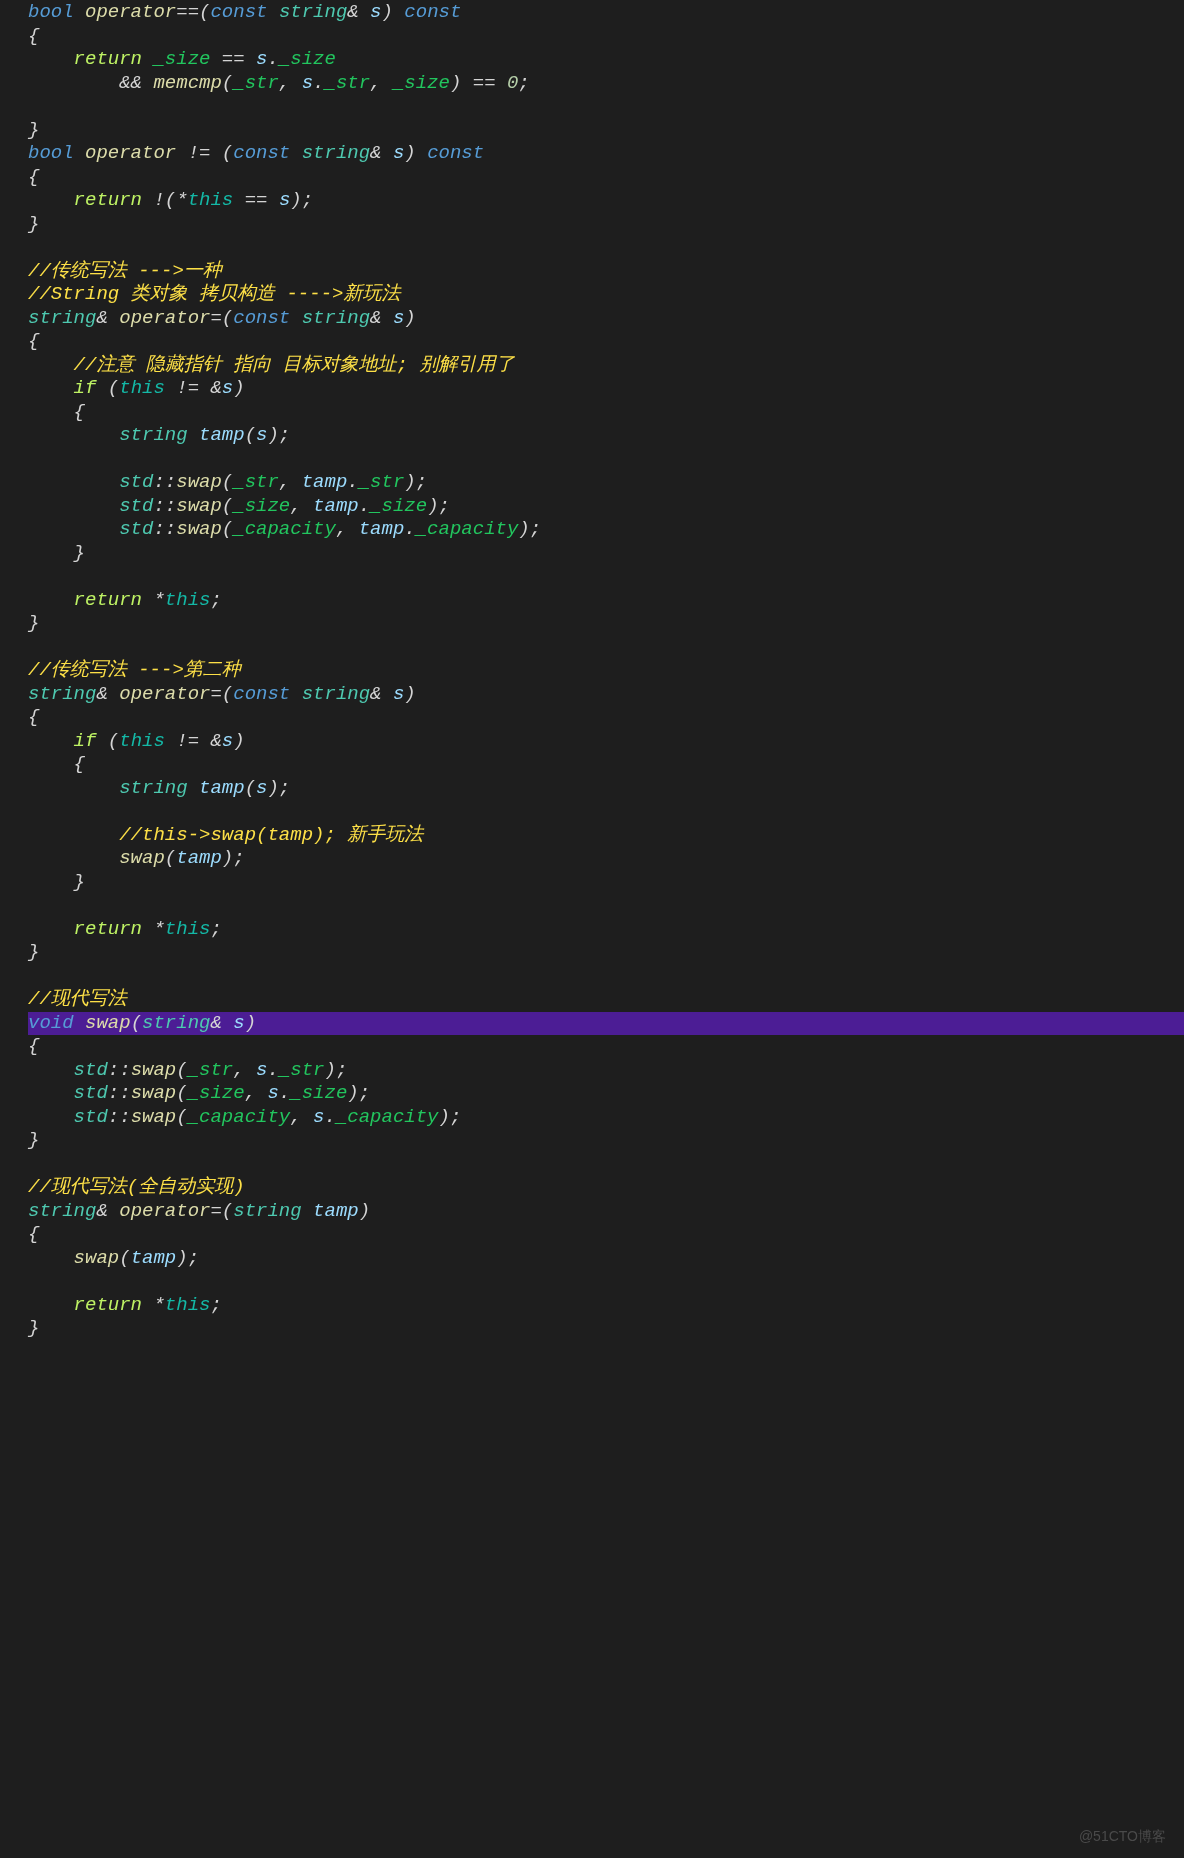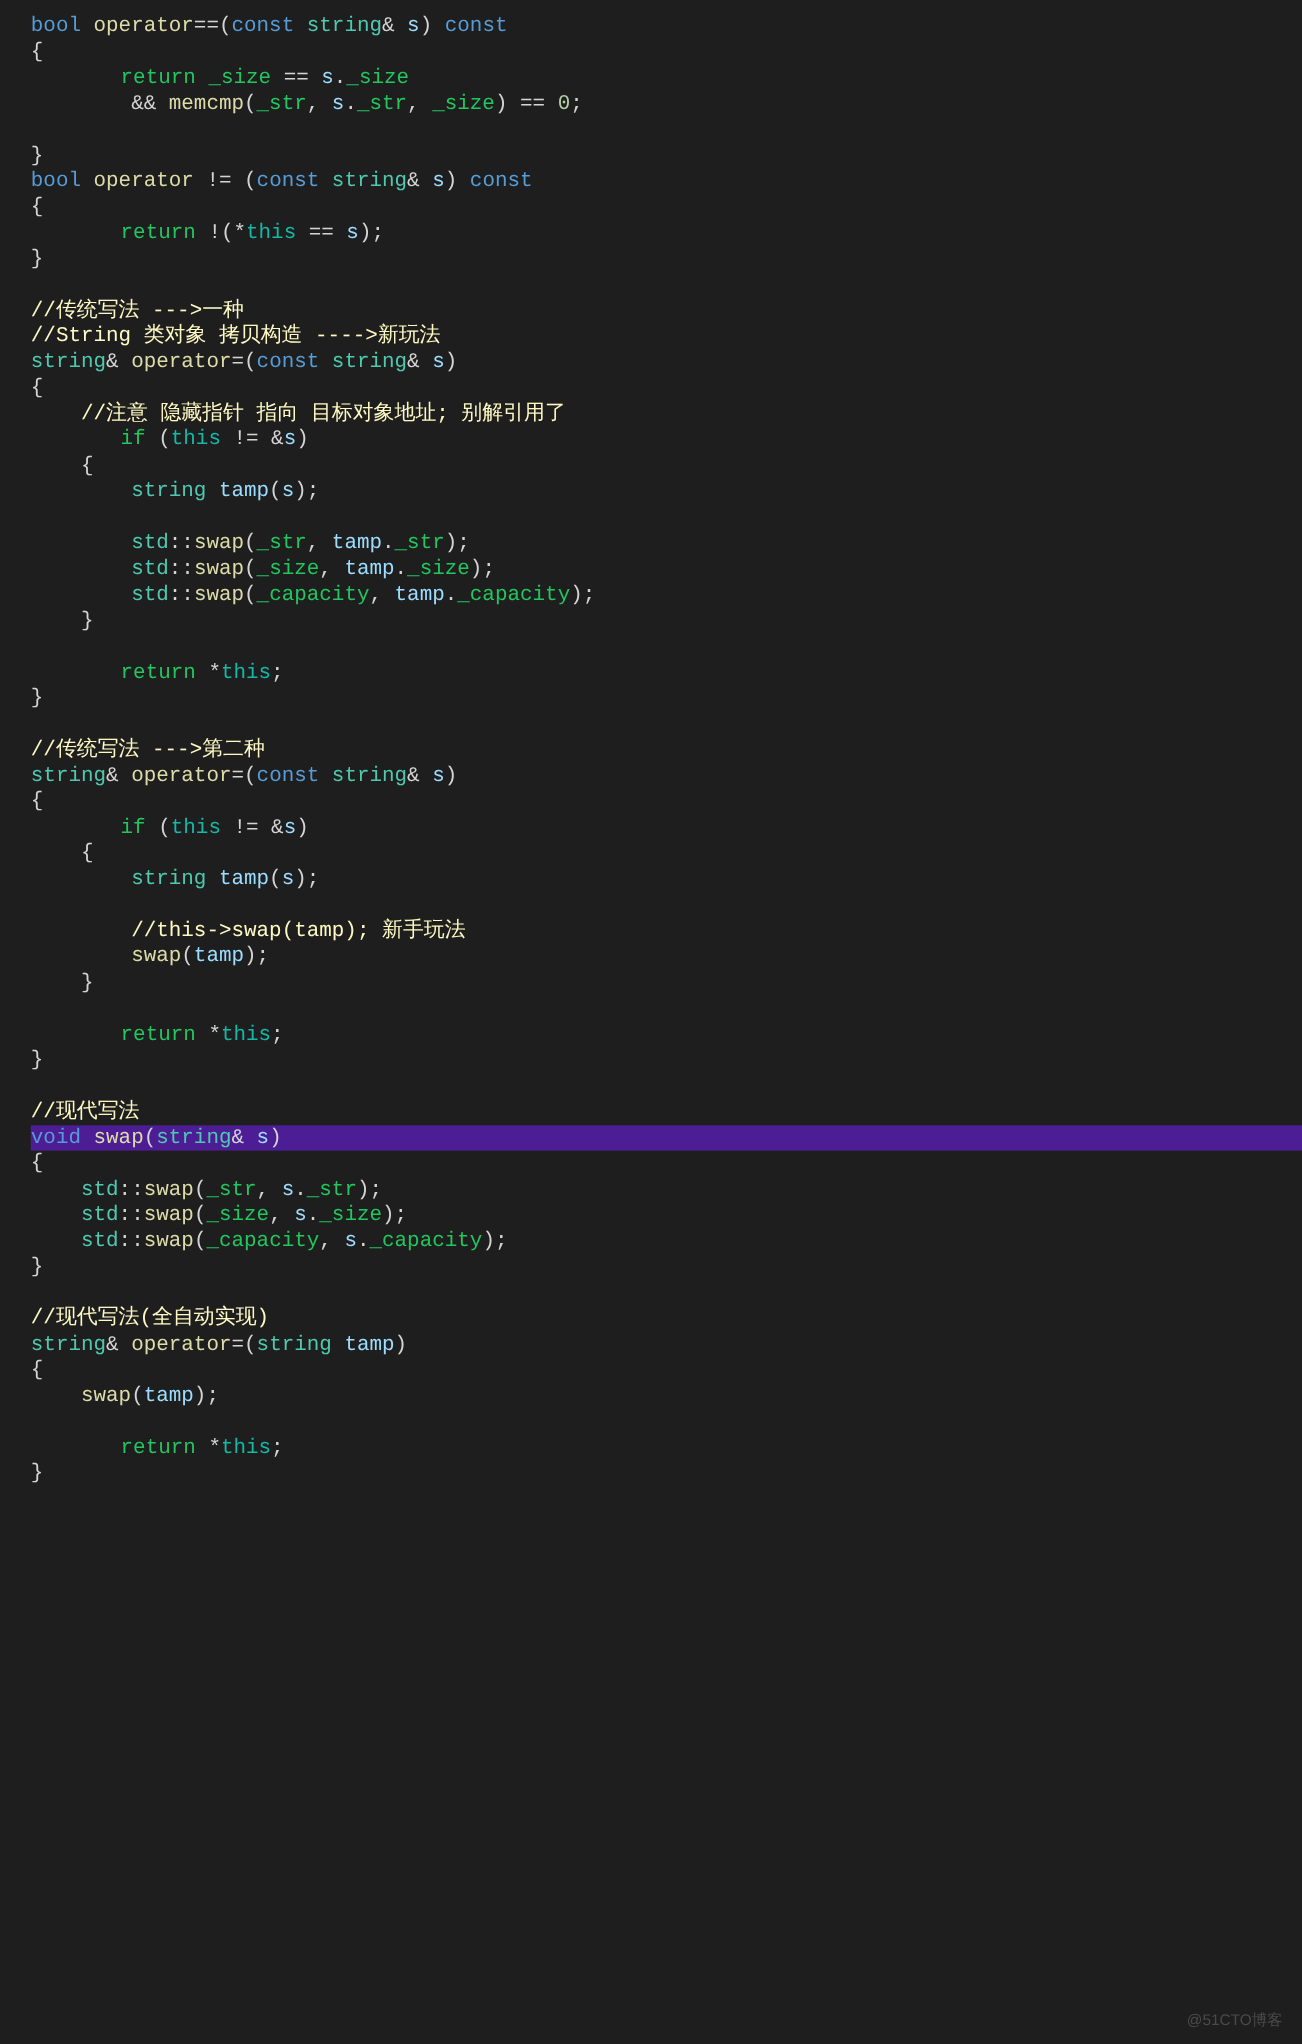--- a/index.html
+++ b/index.html
@@ -8,39 +8,40 @@
     background: #1e1e1e;
     font-family: "Consolas", "Courier New", monospace;
     font-size: 19px;
     line-height: 23.5px;
     color: #d4d4d4;
     width: 1184px;
     height: 1858px;
     overflow: hidden;
   }
   .editor {
-    padding: 12px 0 0 28px;
+    padding: 1px 0 0 28px;
     white-space: pre;
     position: relative;
+    font-style: italic;
   }
   .editor .line {
     height: 23.5px;
     line-height: 23.5px;
     position: relative;
   }
   
   .t-type     { color: #569cd6; } 
-  .t-keyword  { color: #22c55e; margin-left: 36px; } 
+  .t-keyword  { color: #bef264; } 
   .t-func     { color: #dcdcaa; } 
   .t-class    { color: #4ec9b0; } 
   .t-param    { color: #9cdcfe; } 
   .t-member   { color: #22c55e; } 
   .t-this     { color: #14b8a6; } 
   .t-num      { color: #b5cea8; }
-  .t-comment  { color: #fef9c3; }
+  .t-comment  { color: #fde047; }
   .t-op       { color: #d4d4d4; }
   .t-punc     { color: #d4d4d4; }
   .highlight-line {
     background: #4c1d95;
     display: inline-block;
     width: 100%;
   }
   .watermark {
     position: absolute;
     right: 18px;

